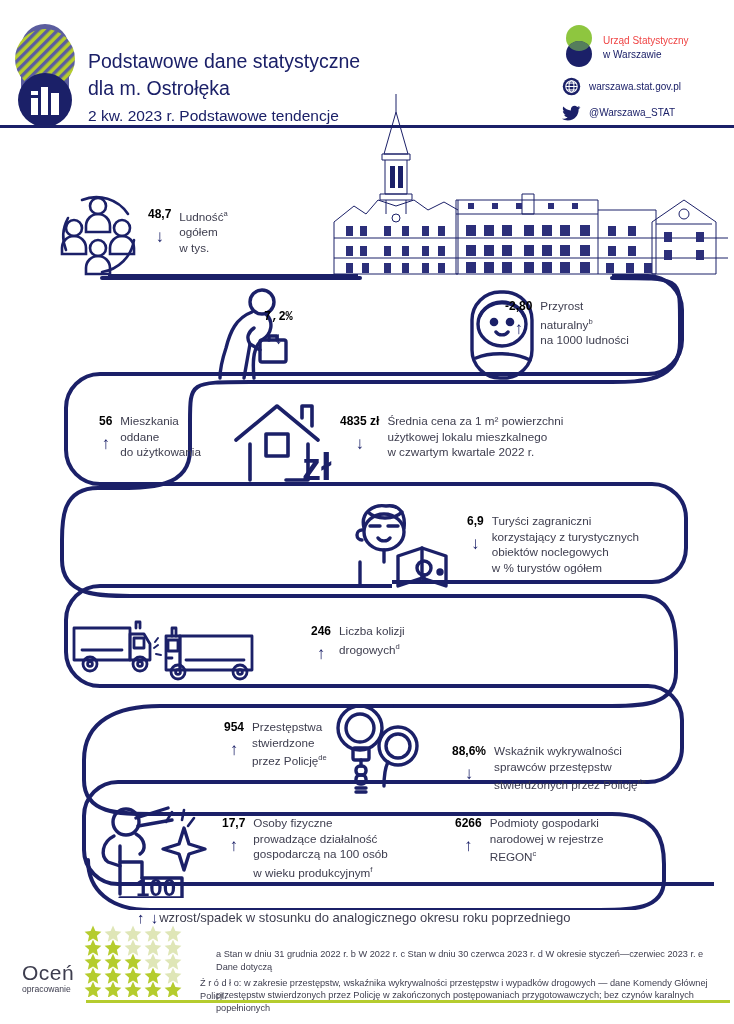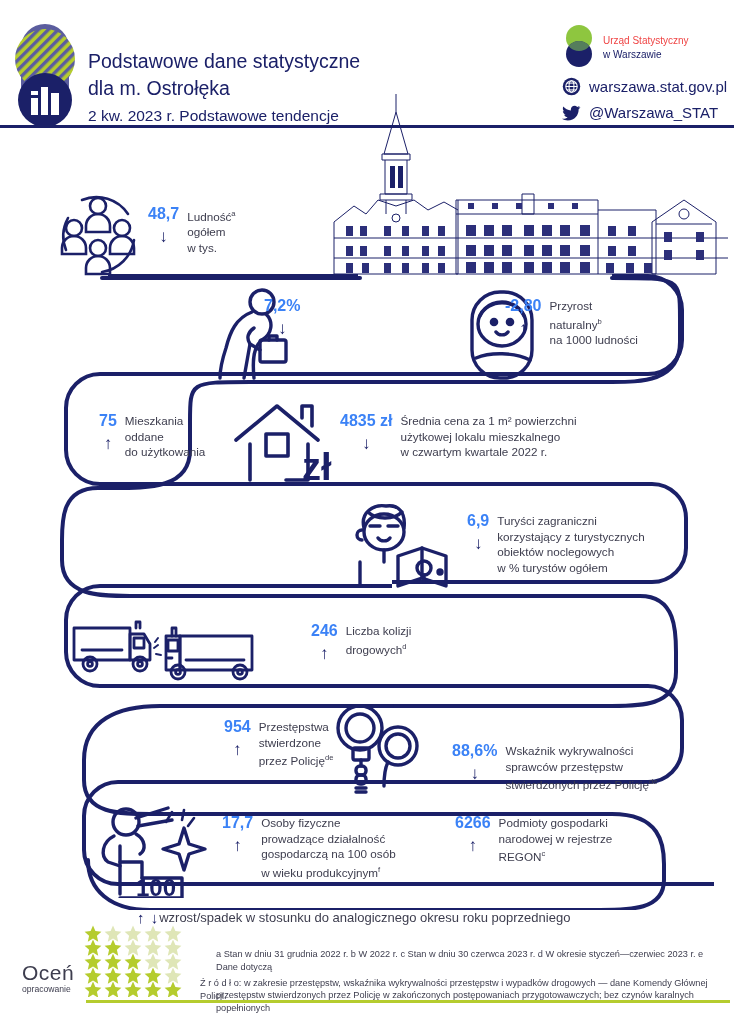--- a/index.html
+++ b/index.html
@@ -17,33 +17,33 @@
   .hdr-l1,.hdr-l2{font-size:19.5px;line-height:27px;color:#1b2068;white-space:nowrap;}
   .hdr-l3{font-size:15.5px;line-height:24px;color:#1b2068;white-space:nowrap;margin-top:2px;}
   .hdr-right{position:absolute;left:562px;top:24px;width:165px;}
   .us-row{display:flex;align-items:center;margin-bottom:2px;}
   .us-logo{width:34px;height:46px;flex:0 0 34px;}
   .us-txt{margin-left:7px;}
   .us-t1{font-size:10px;line-height:15px;color:#ef4444;white-space:nowrap;}
   .us-t2{font-size:10px;line-height:13px;color:#1b2068;white-space:nowrap;}
   .contact-row{display:flex;align-items:center;margin-top:7px;}
   .contact-ico{width:19px;height:19px;flex:0 0 19px;}
-  .contact-lbl{font-size:15px;margin-left:8px;color:#1b2068;white-space:nowrap;}
+  .contact-lbl{font-size:10px;margin-left:8px;color:#1b2068;white-space:nowrap;}
   .hdr-rule{position:absolute;left:0;top:125px;width:734px;height:3px;background:#1b2068;}
 
   
   .city{position:absolute;left:316px;top:82px;width:412px;height:196px;}
 
   
   .flow{position:absolute;left:0;top:120px;width:734px;height:790px;pointer-events:none;}
 
   
   .stat{position:absolute;display:flex;align-items:flex-start;}
   .stat .val{
-    font-size:16px;font-weight:bold;color:#3b82f6;
+    font-size:12px;font-weight:bold;color:#000000;
     text-align:right;white-space:nowrap;line-height:18px;
   }
   .stat .arrow{font-size:17px;line-height:17px;color:#1b2068;text-align:center;font-weight:normal;margin-top:5px;}
   .stat .valcol{display:flex;flex-direction:column;align-items:center;}
   .stat .lbl{
     font-size:11.7px;line-height:15.6px;color:#3d3d4e;
     margin-left:8px;white-space:nowrap;padding-top:1px;
   }
   .stat .lbl sup{font-size:7.6px;vertical-align:super;}
 
@@ -402,42 +402,42 @@
       <div class="val">48,7</div>
       <div class="arrow">↓</div>
     </div>
     <div class="lbl">
       <div><span>Ludność</span><sup>a</sup></div>
       <div>ogółem</div>
       <div>w tys.</div>
     </div>
   </div>
 
-  <div class="stat" style="left:264px;top:297px;">
+  <div class="stat" style="left:264px;top:308px;font-family:Liberation Mono, monospace;">
     <div class="valcol">
       <div class="val">7,2%</div>
       <div class="arrow">↓</div>
     </div>
   </div>
 
   <div class="stat" style="left:505px;top:297px;">
     <div class="valcol">
       <div class="val">-2,80</div>
       <div class="arrow">↑</div>
     </div>
     <div class="lbl">
       <div>Przyrost</div>
       <div><span>naturalny</span><sup>b</sup></div>
       <div>na 1000 ludności</div>
     </div>
   </div>
 
   <div class="stat" style="left:99px;top:412px;">
     <div class="valcol">
-      <div class="val">75</div>
+      <div class="val">56</div>
       <div class="arrow">↑</div>
     </div>
     <div class="lbl">
       <div>Mieszkania</div>
       <div>oddane</div>
       <div>do użytkowania</div>
     </div>
   </div>
 
   <div class="stat" style="left:340px;top:412px;">

